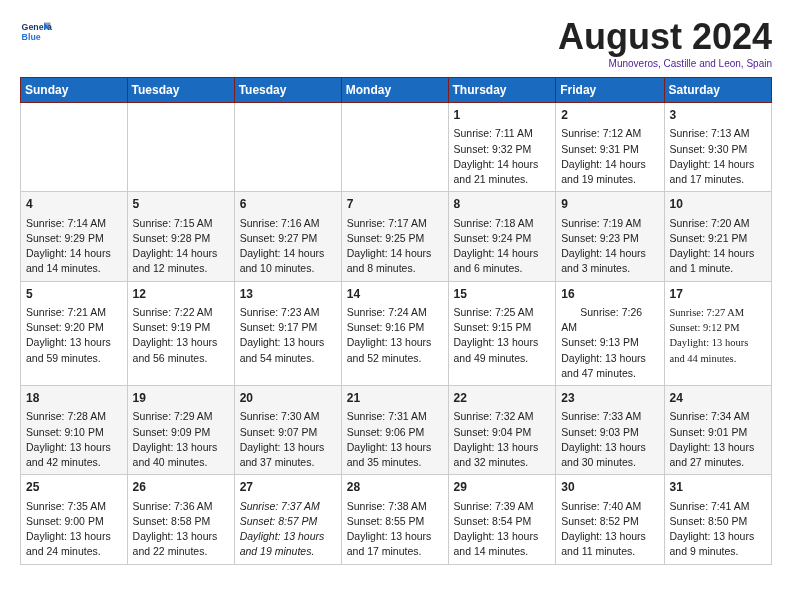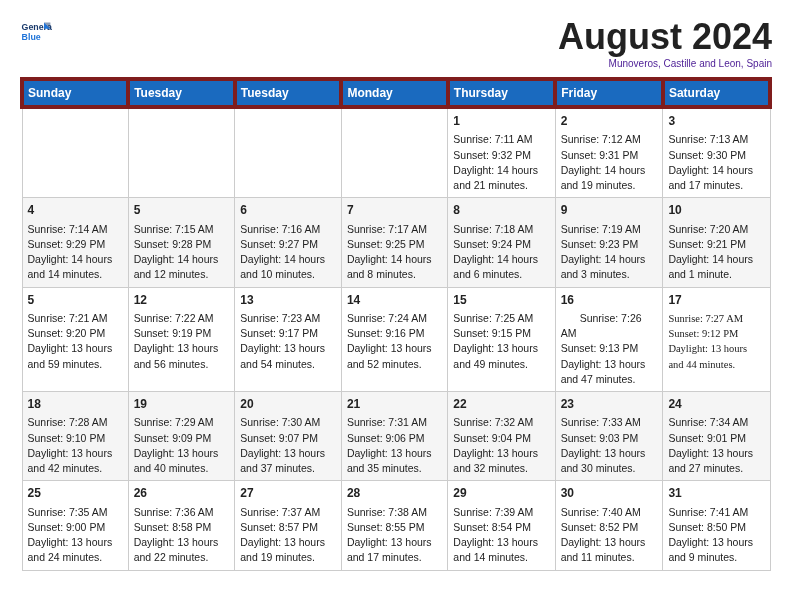--- a/index.html
+++ b/index.html
@@ -41,21 +41,21 @@
       width: 100%;
       border-collapse: collapse;
       font-size: 10.5px;
     }
     thead tr th {
       background-color: #1a6abf;
       color: #fff;
       padding: 5px 4px;
       text-align: left;
       font-size: 12px;
-      border: 4px solid #7f1d1d;
+      border: 1px solid #7f1d1d;
     }
     tbody tr td {
       border: 1px solid #ccc;
       vertical-align: top;
       padding: 4px 5px;
       height: 80px;
       width: 113px;
       background: #fff;
       color: #222;
       line-height: 1.45;
@@ -188,21 +188,21 @@
 Sunset: 9:01 PM
 Daylight: 13 hours and 27 minutes.</span></td>
       </tr>
       <tr>
         <td><span class="day-num">25</span><span style="white-space: pre-line;">Sunrise: 7:35 AM
 Sunset: 9:00 PM
 Daylight: 13 hours and 24 minutes.</span></td>
         <td><span class="day-num">26</span><span style="white-space: pre-line;">Sunrise: 7:36 AM
 Sunset: 8:58 PM
 Daylight: 13 hours and 22 minutes.</span></td>
-        <td><span class="day-num">27</span><span style="white-space: pre-line;">Sunrise: 7:37 AM
+        <td><span class="day-num">27</span><span style="white-space: pre-line; font-style: italic;">Sunrise: 7:37 AM
 Sunset: 8:57 PM
 Daylight: 13 hours and 19 minutes.</span></td>
         <td><span class="day-num">28</span><span style="white-space: pre-line;">Sunrise: 7:38 AM
 Sunset: 8:55 PM
 Daylight: 13 hours and 17 minutes.</span></td>
         <td><span class="day-num">29</span><span style="white-space: pre-line;">Sunrise: 7:39 AM
 Sunset: 8:54 PM
 Daylight: 13 hours and 14 minutes.</span></td>
         <td><span class="day-num">30</span><span style="white-space: pre-line;">Sunrise: 7:40 AM
 Sunset: 8:52 PM

